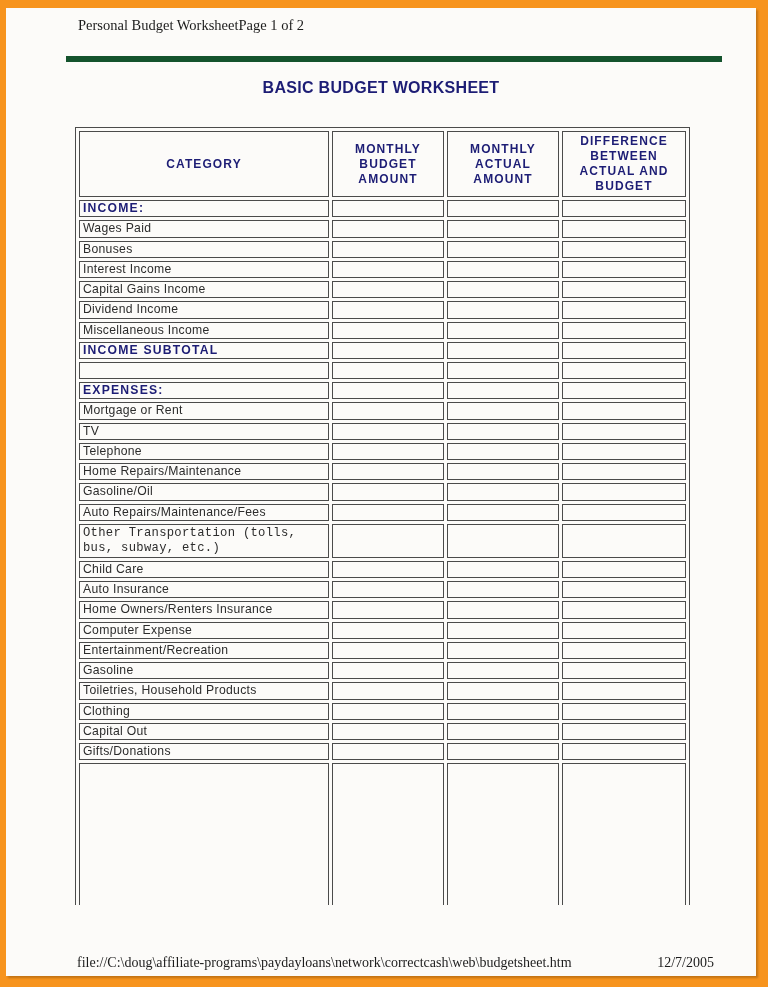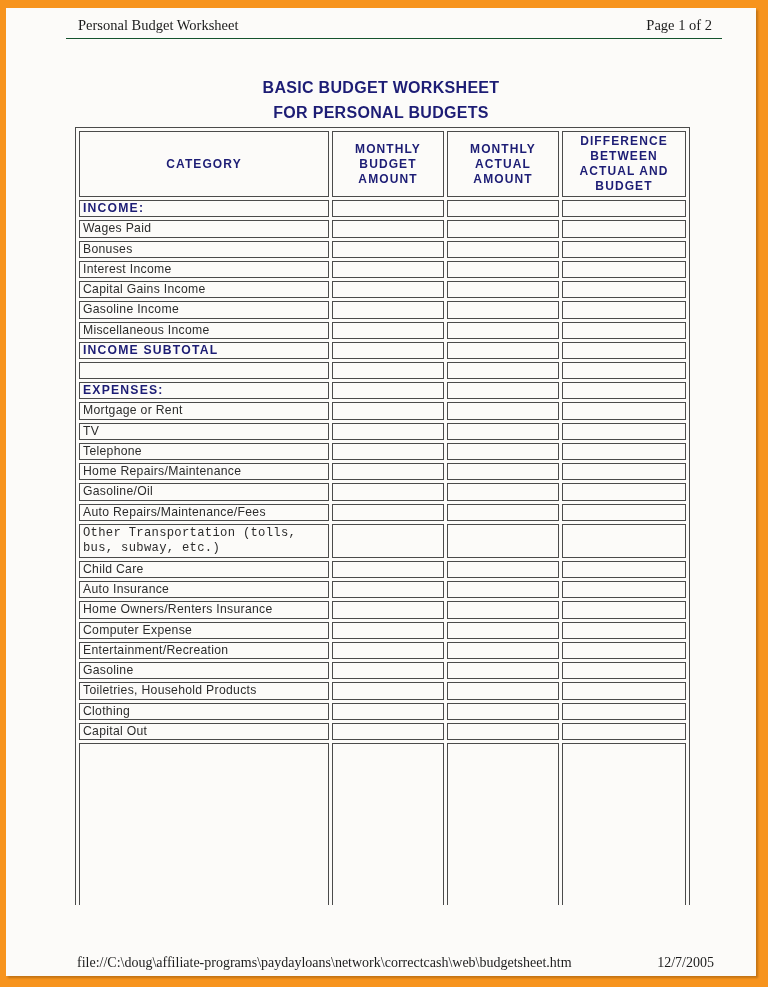--- a/index.html
+++ b/index.html
@@ -15,24 +15,24 @@
     left: 6px; top: 8px;
     width: 750px; height: 968px;
     background: #FCFBF9;
     box-shadow: 2px 2px 2px rgba(130, 75, 10, 0.45);
   }
   
   .print-header {
     position: absolute;
     top: 7px; left: 60px; right: 34px;
     display: flex;
-    justify-content: space-between;
+    justify-content: flex-start;
     align-items: baseline;
-    border-bottom: 1px solid #14532d;
-    padding: 2px 10px 4px 12px;
+    border-bottom: 6px solid #14532d;
+    padding: 2px 10px 22px 12px;
     font-family: "Liberation Serif", serif;
     font-size: 14.5px;
     color: #1c1c1c;
   }
   
   .doc-title {
     position: absolute;
     top: 68px; left: 0; width: 100%;
     text-align: center;
     color: #1D1D75;
@@ -109,21 +109,20 @@
 
 <div class="page">
 
   <div class="print-header">
     <span>Personal Budget Worksheet</span>
     <span>Page 1 of 2</span>
   </div>
 
   <div class="doc-title">
     <div>BASIC BUDGET WORKSHEET</div>
-    <div>FOR PERSONAL BUDGETS</div>
   </div>
 
   <div class="table-cut">
     <table class="budget">
       <colgroup>
         <col style="width:250px">
         <col style="width:112px">
         <col style="width:112px">
         <col style="width:124px">
       </colgroup>
@@ -178,21 +177,21 @@
           <tr class="row-item">
     <td class="cat-cell">
       <span>Capital Gains Income</span>
     </td>
     <td class="amt-cell"></td>
     <td class="amt-cell"></td>
     <td class="amt-cell"></td>
   </tr>
           <tr class="row-item">
     <td class="cat-cell">
-      <span>Gasoline Income</span>
+      <span>Dividend Income</span>
     </td>
     <td class="amt-cell"></td>
     <td class="amt-cell"></td>
     <td class="amt-cell"></td>
   </tr>
           <tr class="row-item">
     <td class="cat-cell">
       <span>Miscellaneous Income</span>
     </td>
     <td class="amt-cell"></td>
@@ -339,20 +338,28 @@
     <td class="cat-cell">
       <span>Clothing</span>
     </td>
     <td class="amt-cell"></td>
     <td class="amt-cell"></td>
     <td class="amt-cell"></td>
   </tr>
           <tr class="row-item">
     <td class="cat-cell">
       <span>Capital Out</span>
+    </td>
+    <td class="amt-cell"></td>
+    <td class="amt-cell"></td>
+    <td class="amt-cell"></td>
+  </tr>
+          <tr class="row-item">
+    <td class="cat-cell">
+      <span>Gifts/Donations</span>
     </td>
     <td class="amt-cell"></td>
     <td class="amt-cell"></td>
     <td class="amt-cell"></td>
   </tr>
           <tr class="row-tall">
     <td class="cat-cell">
       <span></span>
     </td>
     <td class="amt-cell"></td>

